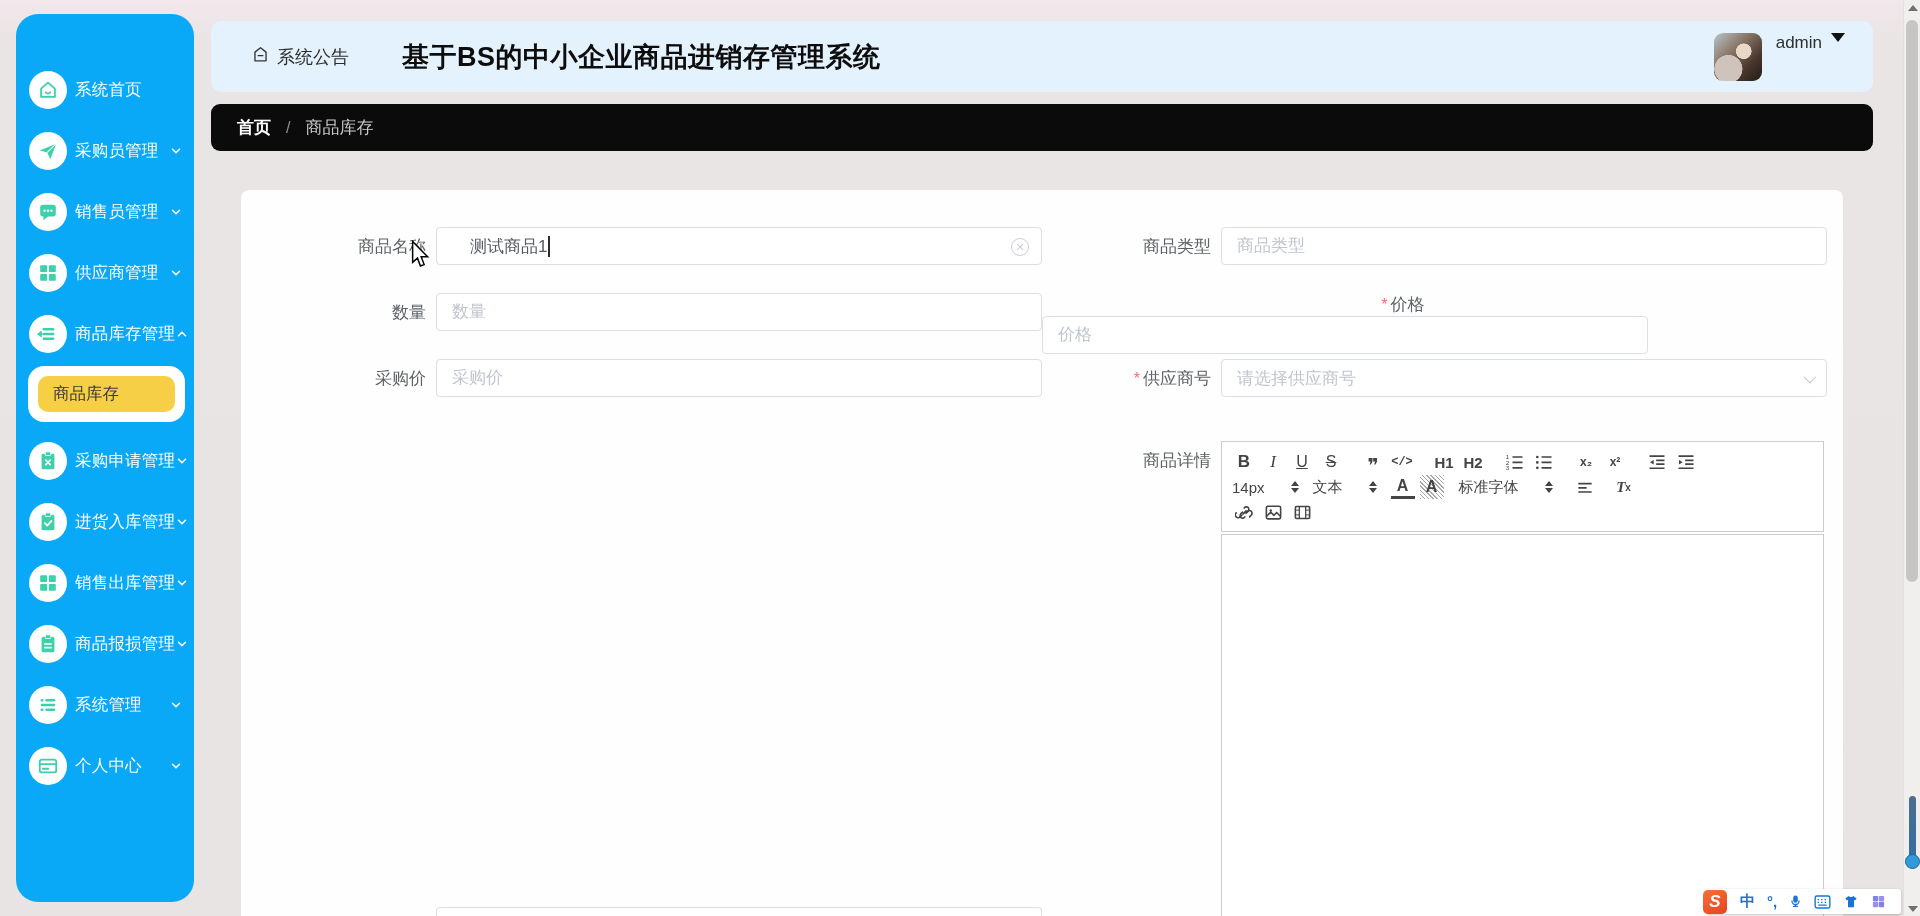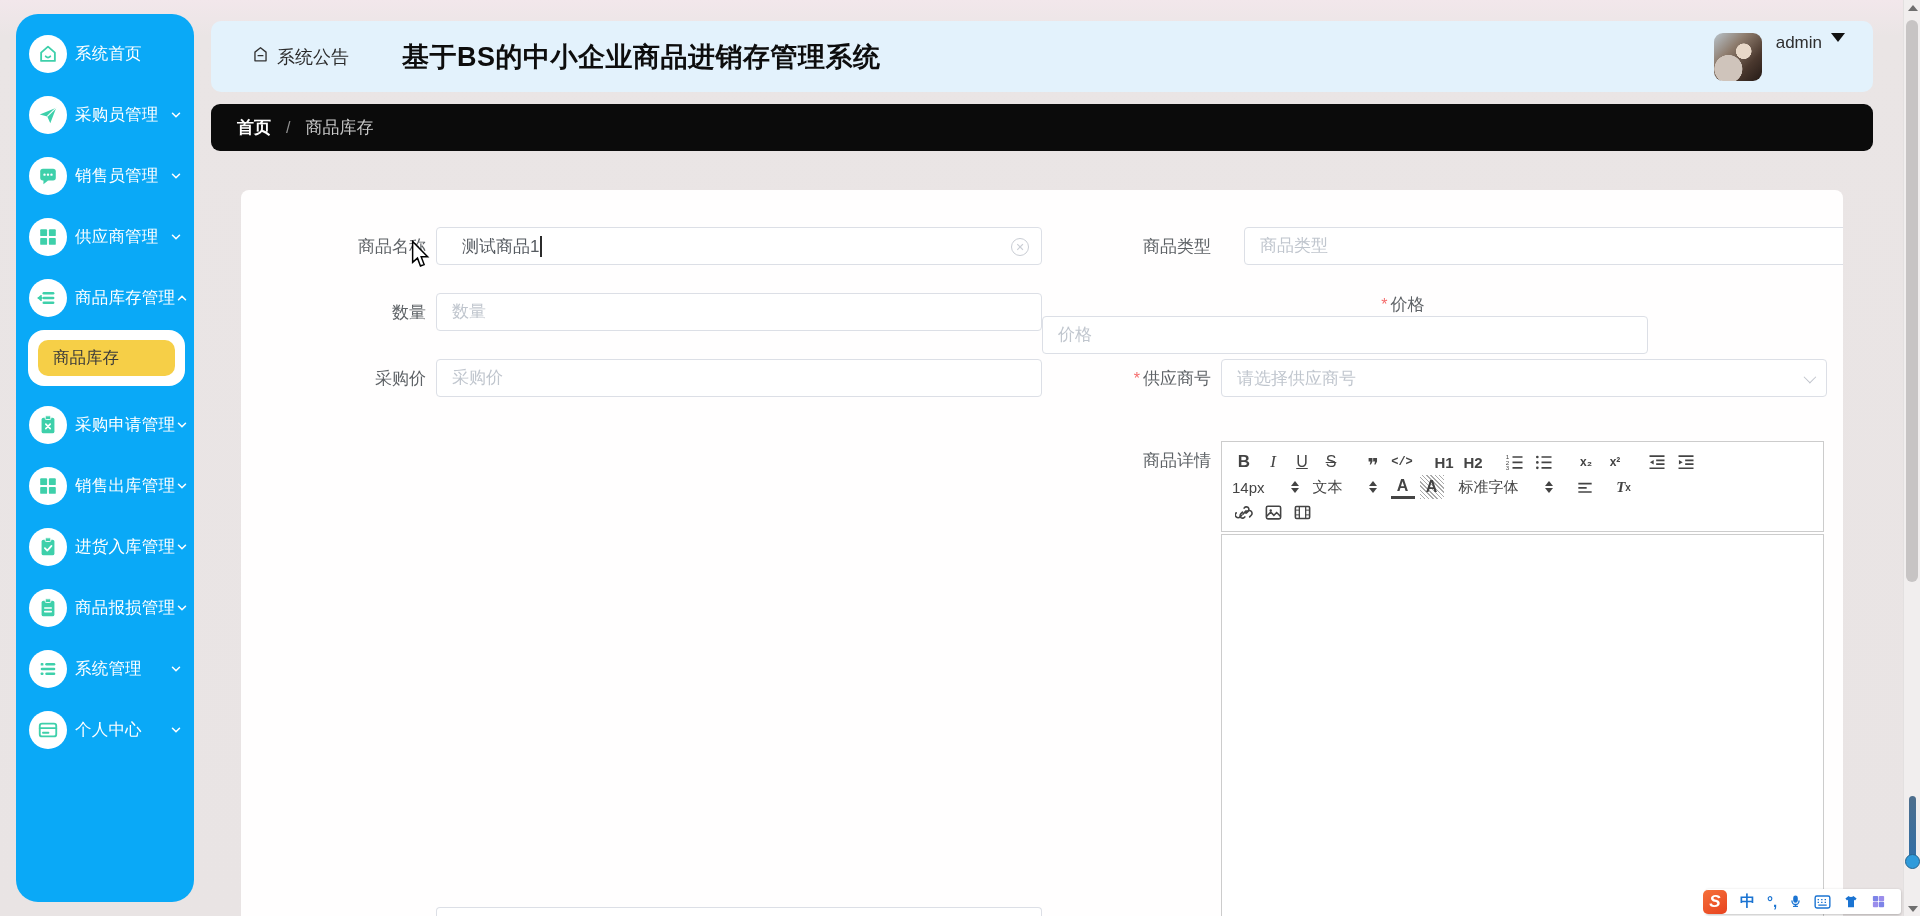--- a/index.html
+++ b/index.html
@@ -18,21 +18,21 @@
   .sb-thumb { position:absolute; top:20px; left:2px; width:12px; height:562px;
     background:#C7C4C4; border-radius:6px; }
   .thermo { position:absolute; left:4px; top:796px; width:9px; height:78px; }
   .thermo .stem { position:absolute; left:1px; top:0; width:7px; height:66px;
     background:linear-gradient(180deg,#4E6E8C,#2F6FA8); border-radius:4px; }
   .thermo .bulb { position:absolute; left:-3px; top:58px; width:15px; height:15px;
     border-radius:50%; background:#2F9BDB; border:1px solid #27648E; }
 
   
   .sidebar { position:absolute; left:16px; top:14px; width:178px; height:888px;
-    background:#0AA9F7; border-radius:22px; padding-top:20px; }
+    background:#0AA9F7; border-radius:22px; padding-top:56px; }
   .mitem { display:flex; align-items:center; height:40px; margin:0 0 21px 0; padding-left:13px; cursor:pointer; }
   .mitem.no-mb { margin-bottom:0; }
   .mico { width:38px; height:38px; background:#fff; border-radius:50%; flex:0 0 38px;
     display:flex; align-items:center; justify-content:center; }
   .mlabel { margin-left:8px; color:#fff; font-size:16.5px; font-weight:500; letter-spacing:.2px; white-space:nowrap; }
   .mchev { margin-left:auto; margin-right:11px; display:flex; }
   .submenu-wrap { margin:12px 9px 19px 12px; background:#fff; border-radius:16px; padding:10px; }
   .subpill { background:#F6CF47; border-radius:10px; height:36px; display:flex; align-items:center;
     padding:0 15px; color:#3A3A3A; font-size:16.5px; cursor:pointer; }
 
@@ -64,21 +64,21 @@
     background:#FFFEFE; border-radius:8px 8px 0 0; overflow:hidden; }
   .f { position:absolute; display:flex; align-items:center; }
   .f .lab { width:195px; text-align:right; padding-right:10px; font-size:17px; color:#5E6266; white-space:nowrap; }
   .f.right .lab { width:179px; }
   .f.right { left:801px; }
   .star { color:#F56C6C; margin-right:3px; font-size:16px; }
   .ctl { width:606px; height:38px; border:1px solid #DCDFE6; border-radius:4px; background:#fff;
     font-size:17px; color:#606266; padding:0 15px; outline:none; }
   .ctl::placeholder { color:#C0C6CE; }
   .inputbox { width:606px; height:38px; border:1px solid #DCDFE6; border-radius:4px; background:#fff;
-    display:flex; align-items:center; padding:0 25px; position:relative; cursor:text; }
+    display:flex; align-items:center; padding:0 33px; position:relative; cursor:text; }
   .inputbox .val { font-size:17px; color:#555a60; }
   .caret { display:inline-block; width:1.5px; height:21px; background:#2b2b2b; margin-left:1px; }
   .clear-ico { position:absolute; right:12px; top:10px; width:18px; height:18px; border:1px solid #C9CDD4;
     border-radius:50%; color:#C9CDD4; font-size:11px; line-height:16px; text-align:center; cursor:pointer; }
   .selectbox { width:606px; height:38px; border:1px solid #DCDFE6; border-radius:4px; background:#fff;
     display:flex; align-items:center; padding:0 15px; cursor:pointer; position:relative; }
   .selectbox .ph { font-size:17px; color:#C0C6CE; }
   .sel-chev { position:absolute; right:13px; top:14px; width:9px; height:9px;
     border-right:1.8px solid #C0C4CC; border-bottom:1.8px solid #C0C4CC; transform:rotate(45deg) translateY(-2px); }
   .partial-input { position:absolute; left:195px; top:717px; width:606px; height:12px;
@@ -226,43 +226,43 @@
     <span class="mchev">
       <svg width="14" height="14" viewBox="0 0 24 24" fill="none" stroke="#fff" stroke-width="2.6" stroke-linecap="round">
           <polyline points="6,9 12,15 18,9"></polyline>
         </svg>
     </span>
   </div>
 
   <div class="mitem">
     <span class="mico">
       <svg width="22" height="22" viewBox="0 0 24 24">
+          <rect x="5" y="4" width="14" height="17" rx="2" fill="#3ED0AA"></rect>
+          <rect x="9" y="2" width="6" height="4" rx="1" fill="#3ED0AA" stroke="#fff" stroke-width="1"></rect>
+          <path d="M8.6 13.2 l2.6 2.8 l4.6 -5.2" fill="none" stroke="#fff" stroke-width="1.9" stroke-linecap="round" stroke-linejoin="round"></path>
+        </svg>
+    </span>
+    <span class="mlabel">进货入库管理</span>
+    <span class="mchev">
+      <svg width="14" height="14" viewBox="0 0 24 24" fill="none" stroke="#fff" stroke-width="2.6" stroke-linecap="round">
+          <polyline points="6,9 12,15 18,9"></polyline>
+        </svg>
+    </span>
+  </div>
+
+  <div class="mitem">
+    <span class="mico">
+      <svg width="22" height="22" viewBox="0 0 24 24">
           <rect x="3.5" y="3.5" width="7.5" height="7.5" rx="1" fill="#3ED0AA"></rect>
           <rect x="13" y="3.5" width="7.5" height="7.5" rx="1" fill="#3ED0AA"></rect>
           <rect x="3.5" y="13" width="7.5" height="7.5" rx="1" fill="#3ED0AA"></rect>
           <rect x="13" y="13" width="7.5" height="7.5" rx="1" fill="#3ED0AA"></rect>
         </svg>
     </span>
     <span class="mlabel">销售出库管理</span>
-    <span class="mchev">
-      <svg width="14" height="14" viewBox="0 0 24 24" fill="none" stroke="#fff" stroke-width="2.6" stroke-linecap="round">
-          <polyline points="6,9 12,15 18,9"></polyline>
-        </svg>
-    </span>
-  </div>
-
-  <div class="mitem">
-    <span class="mico">
-      <svg width="22" height="22" viewBox="0 0 24 24">
-          <rect x="5" y="4" width="14" height="17" rx="2" fill="#3ED0AA"></rect>
-          <rect x="9" y="2" width="6" height="4" rx="1" fill="#3ED0AA" stroke="#fff" stroke-width="1"></rect>
-          <path d="M8.6 13.2 l2.6 2.8 l4.6 -5.2" fill="none" stroke="#fff" stroke-width="1.9" stroke-linecap="round" stroke-linejoin="round"></path>
-        </svg>
-    </span>
-    <span class="mlabel">进货入库管理</span>
     <span class="mchev">
       <svg width="14" height="14" viewBox="0 0 24 24" fill="none" stroke="#fff" stroke-width="2.6" stroke-linecap="round">
           <polyline points="6,9 12,15 18,9"></polyline>
         </svg>
     </span>
   </div>
 
   <div class="mitem">
     <span class="mico">
       <svg width="22" height="22" viewBox="0 0 24 24">
@@ -341,21 +341,21 @@
 <main class="card">
 
   <div class="f" style="top:37px; left:0;">
     <span class="lab">商品名称</span>
     <div class="inputbox">
       <span class="val">测试商品1</span>
         <span class="caret"></span>
       <span class="clear-ico">✕</span>
     </div>
   </div>
-  <div class="f right" style="top:37px;gap:23px;">
+  <div class="f right" style="top:37px;">
     <span class="lab">商品类型</span>
     <input class="ctl" placeholder="商品类型" style="">
   </div>
 
   <div class="f" style="top:103px; left:0;">
     <span class="lab">数量</span>
     <input class="ctl" placeholder="数量" style="">
   </div>
   <div class="f right" style="top:103px;flex-direction:column;">
     <span class="lab"><span class="star">*</span><span>价格</span></span>

